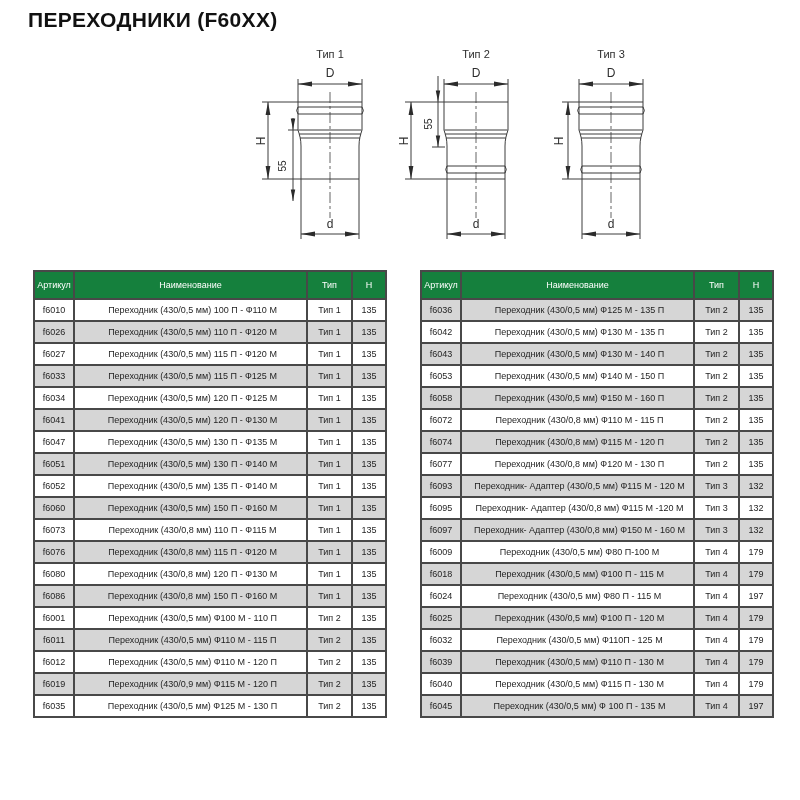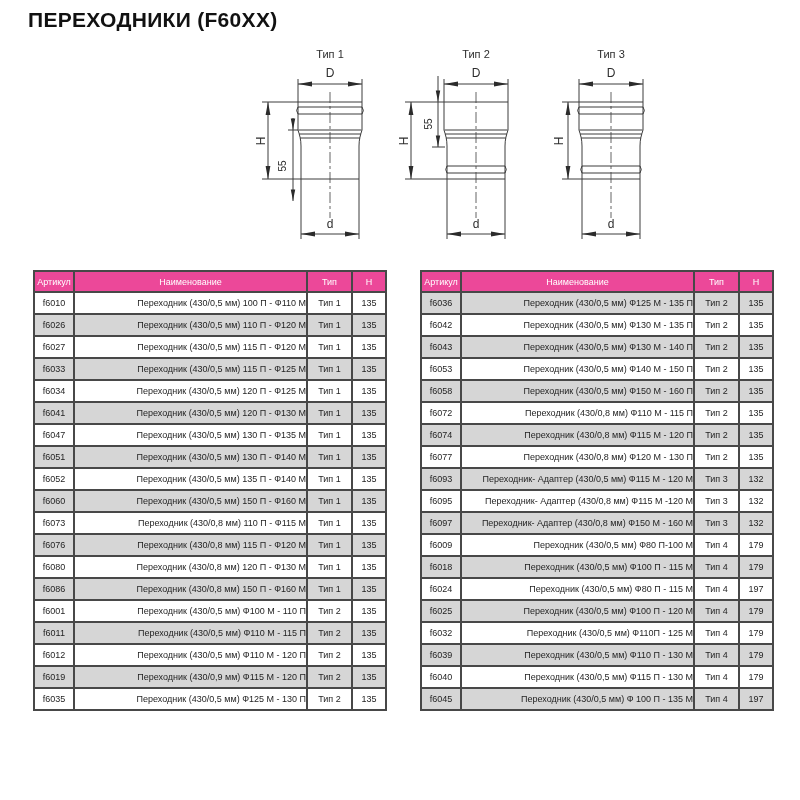--- a/index.html
+++ b/index.html
@@ -30,28 +30,28 @@
     position: absolute; top: 270px;
     border-collapse: collapse; table-layout: fixed; width: 352px;
   }
   .tbl-left  { left: 33px; }
   .tbl-right { left: 420px; }
   .tbl th, .tbl td {
     border: 2px solid #484848; padding: 0;
     white-space: nowrap; overflow: hidden;
   }
   .tbl th {
-    background: #ec4899; color: #fff; font-weight: 400;
-    font-size: 9px; height: 21px; text-align: center;
+    background: #15803d; color: #fff; font-weight: 400;
+    font-size: 9px; height: 28px; text-align: center;
   }
   .tbl td {
     background: #fff; color: #1e1e1e;
     font-size: 9px; height: 22px; text-align: center;
   }
-  .tbl td.c-name { text-align: right; padding-left: 4px; }
+  .tbl td.c-name { text-align: center; padding-left: 4px; }
   .tbl-left  tbody tr:nth-child(even) td { background: #d6d6d6; }
   .tbl-right tbody tr:nth-child(odd)  td { background: #d6d6d6; }
 </style>
 </head>
 <body>
 
 <div class="page-title">ПЕРЕХОДНИКИ (F60XX)</div>
 
 <figure class="diagram d1">
 <svg viewBox="0 0 150 200">

